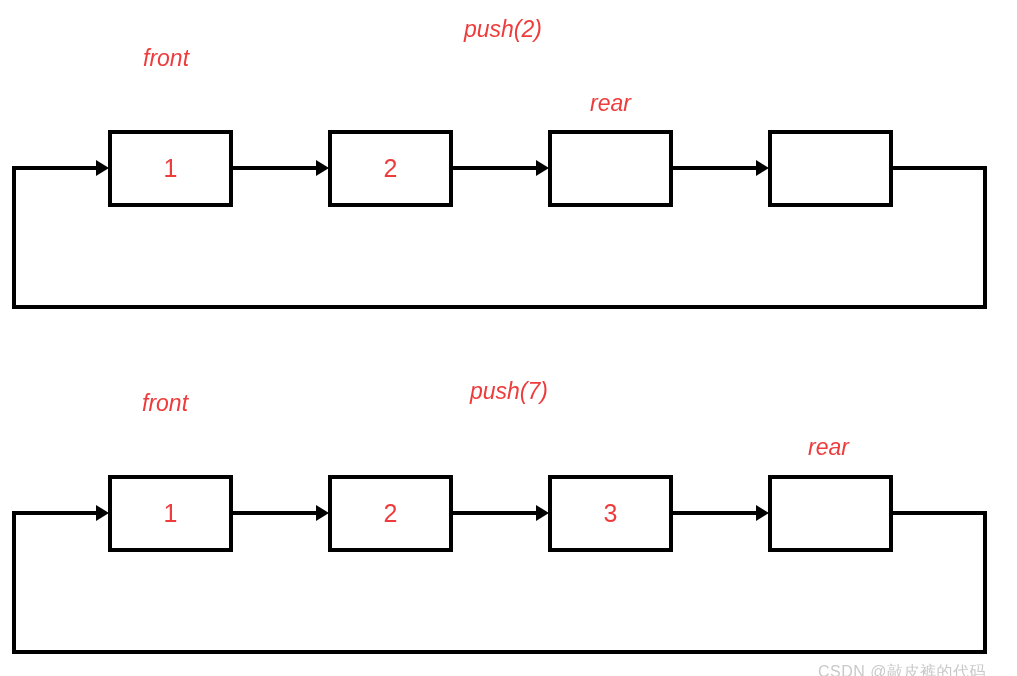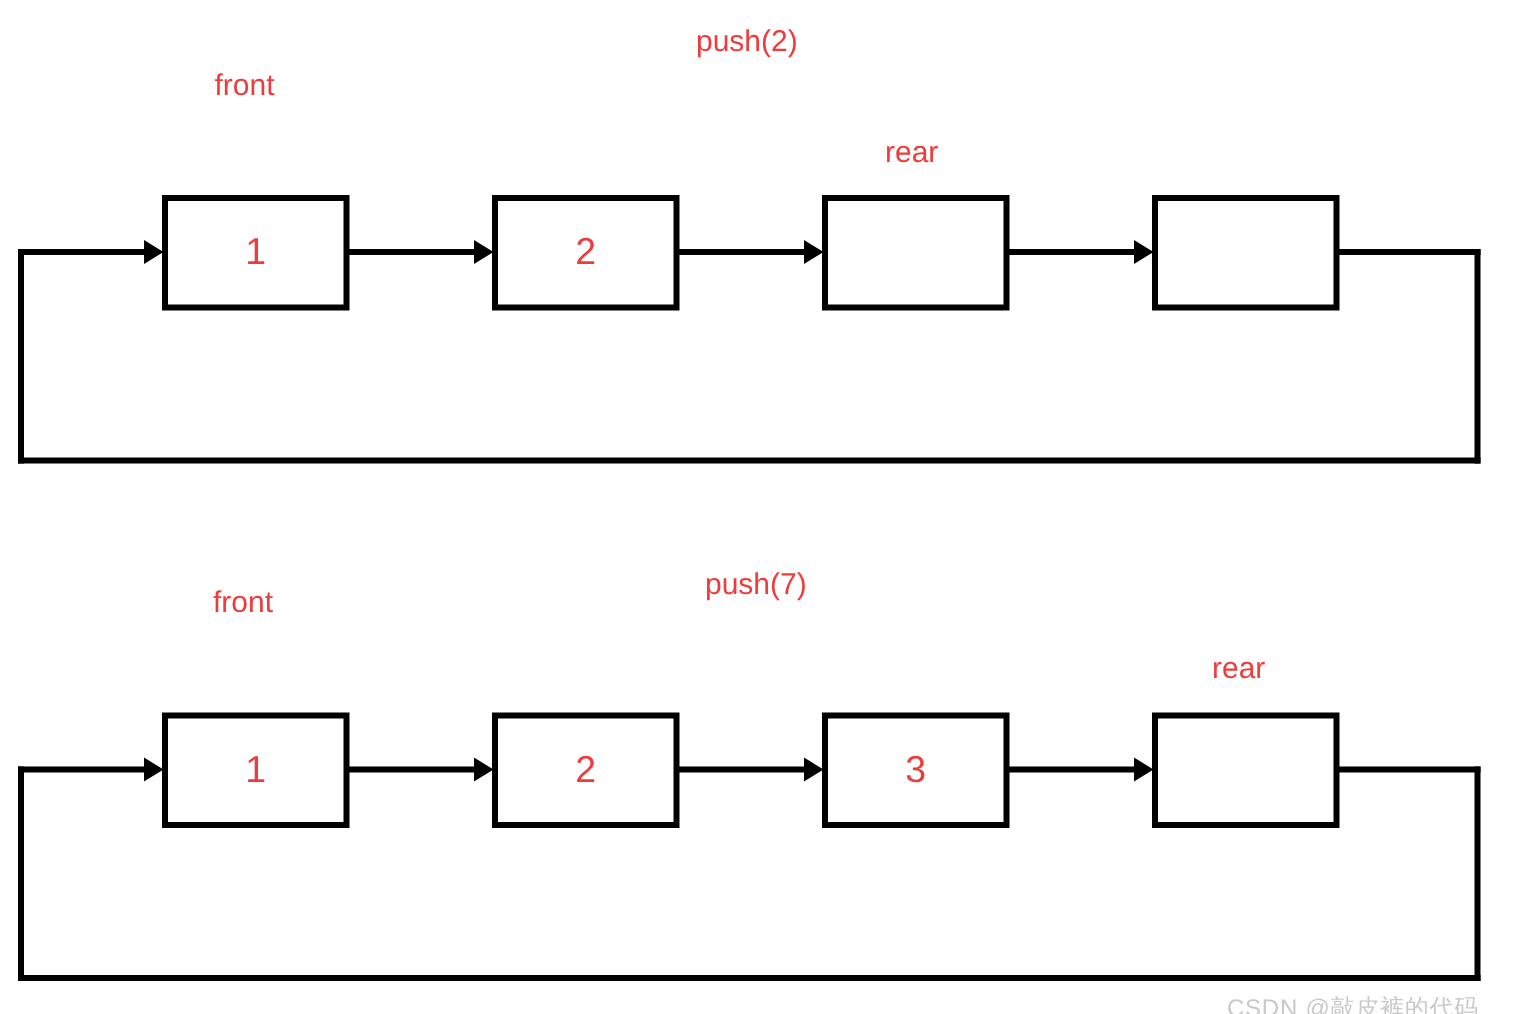--- a/index.html
+++ b/index.html
@@ -16,23 +16,24 @@
     overflow:hidden;
     font-family:"Liberation Sans", sans-serif;
   }
   .diagram{position:absolute;left:0;width:1017px;}
   .diagram-1{top:0;height:340px;}
   .diagram-2{top:345px;height:331px;}
 
   .label{
     position:absolute;
     color:var(--accent-red);
-    font-size:20px;
+    font-size:23px;
     line-height:1.1;
     white-space:nowrap;
+    font-style:italic;
   }
   
   .diagram-1 .lbl-front{left:143px;top:46px;}
   .diagram-1 .lbl-op{left:464px;top:17px;}
   .diagram-1 .lbl-rear{left:590px;top:91px;}
   
   .diagram-2 .lbl-front{left:142px;top:46px;}
   .diagram-2 .lbl-op{left:470px;top:34px;}
   .diagram-2 .lbl-rear{left:808px;top:90px;}
 

